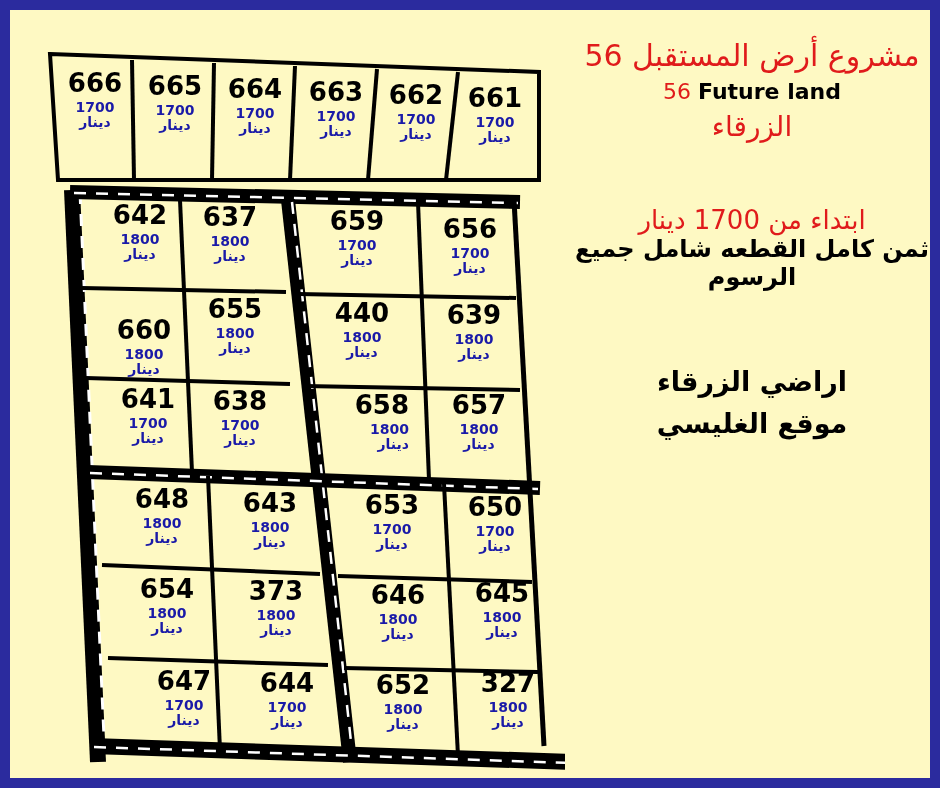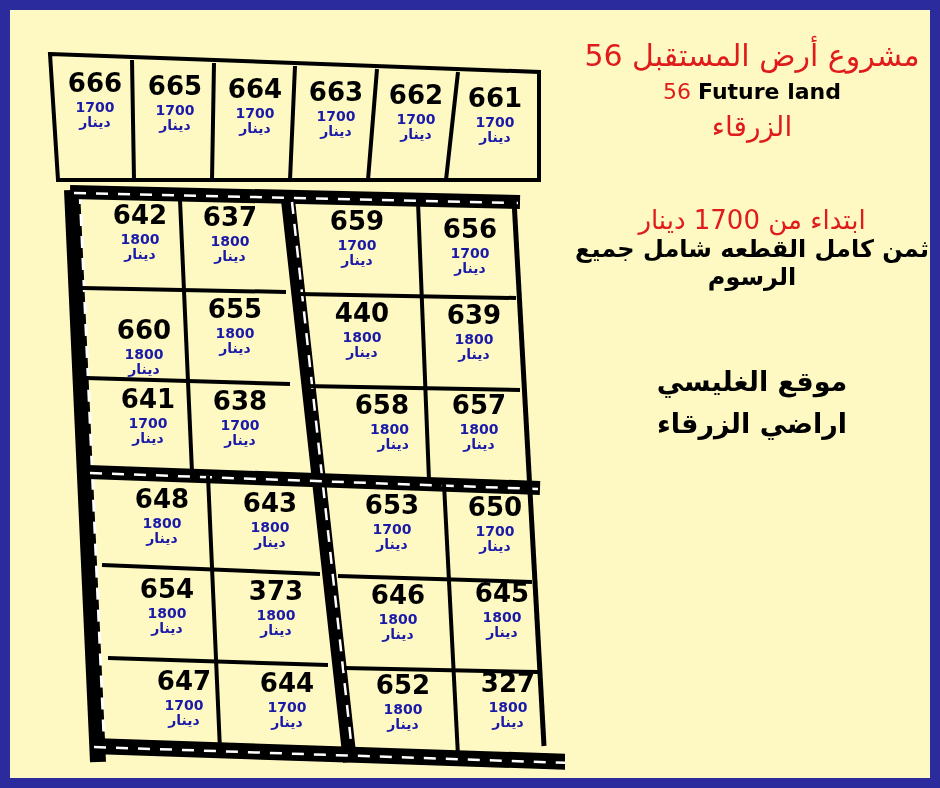--- a/index.html
+++ b/index.html
@@ -257,17 +257,17 @@
     <div id="title2">
       <span class="t-black lat">Future land</span>
       <span class="t-red lat">56</span>
     </div>
     <div id="title3" class="t-red">الزرقاء</div>
 
     <div id="price-head" class="t-red">ابتداء من 1700 دينار</div>
     <div id="price-sub" class="t-black">ثمن كامل القطعه شامل جميع الرسوم</div>
 
     <div id="loc">
+      <div class="t-black">اراضي الزرقاء</div>
       <div class="t-black">موقع الغليسي</div>
-      <div class="t-black">اراضي الزرقاء</div>
     </div>
   </div>
 </div>
 
 </body></html>

